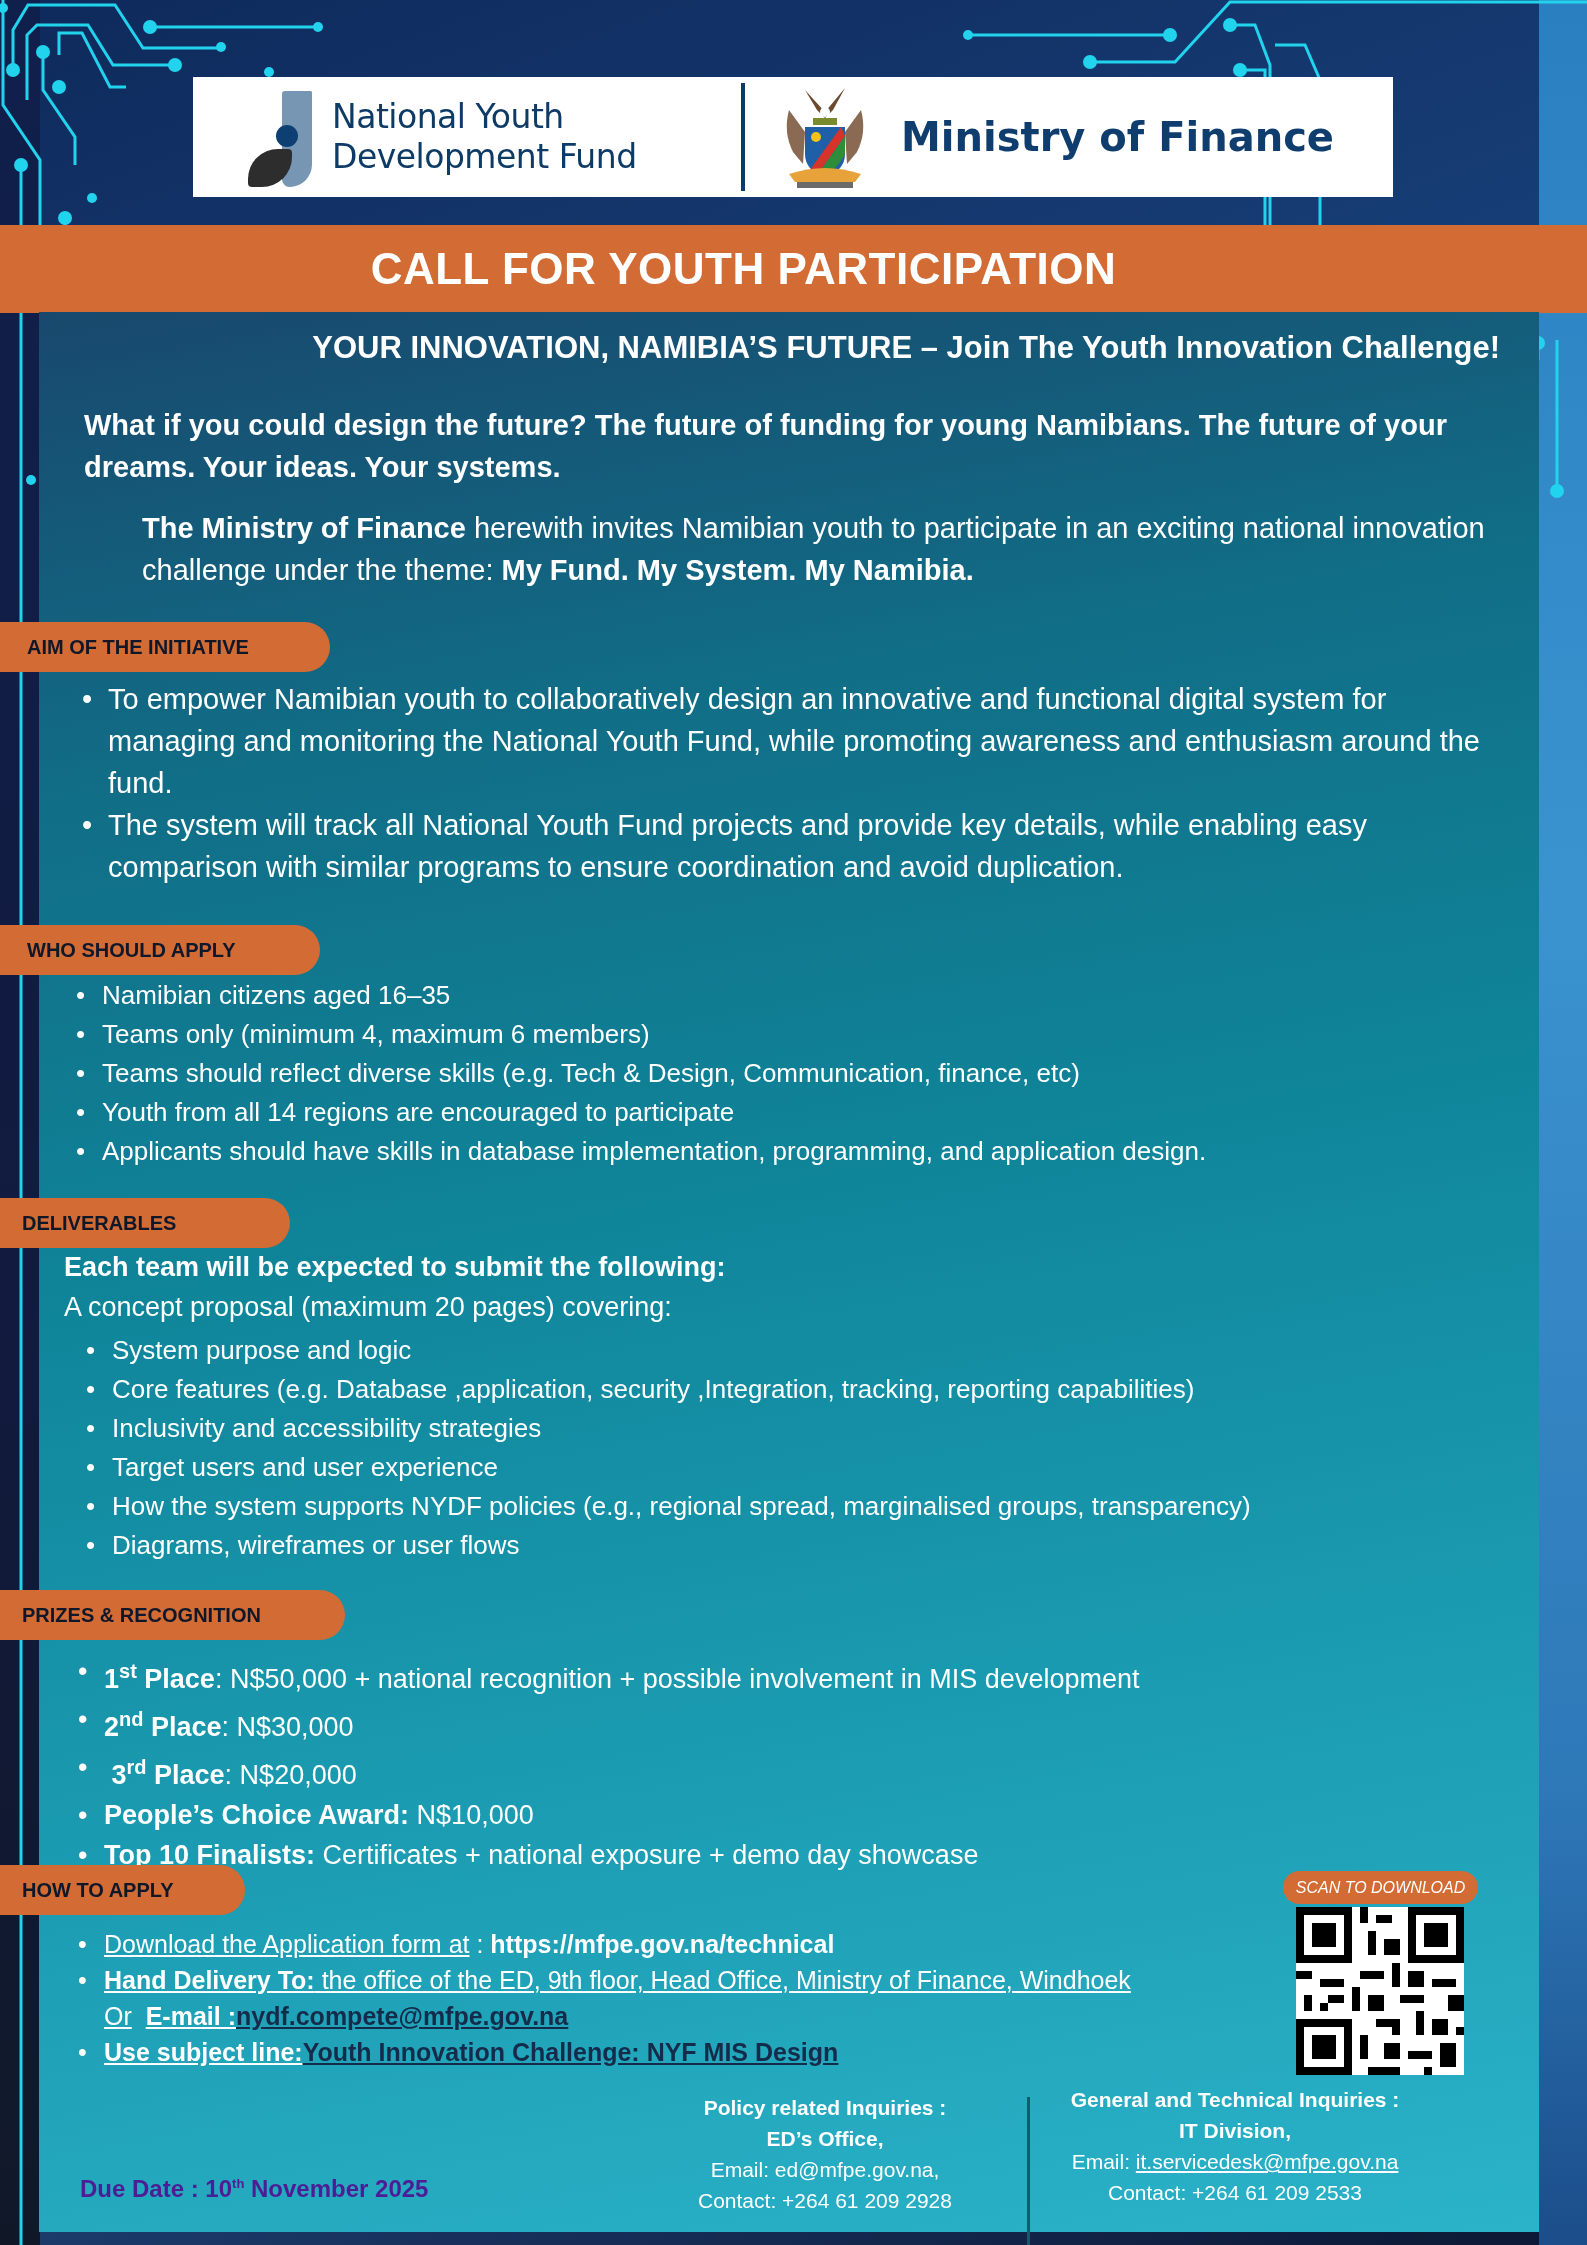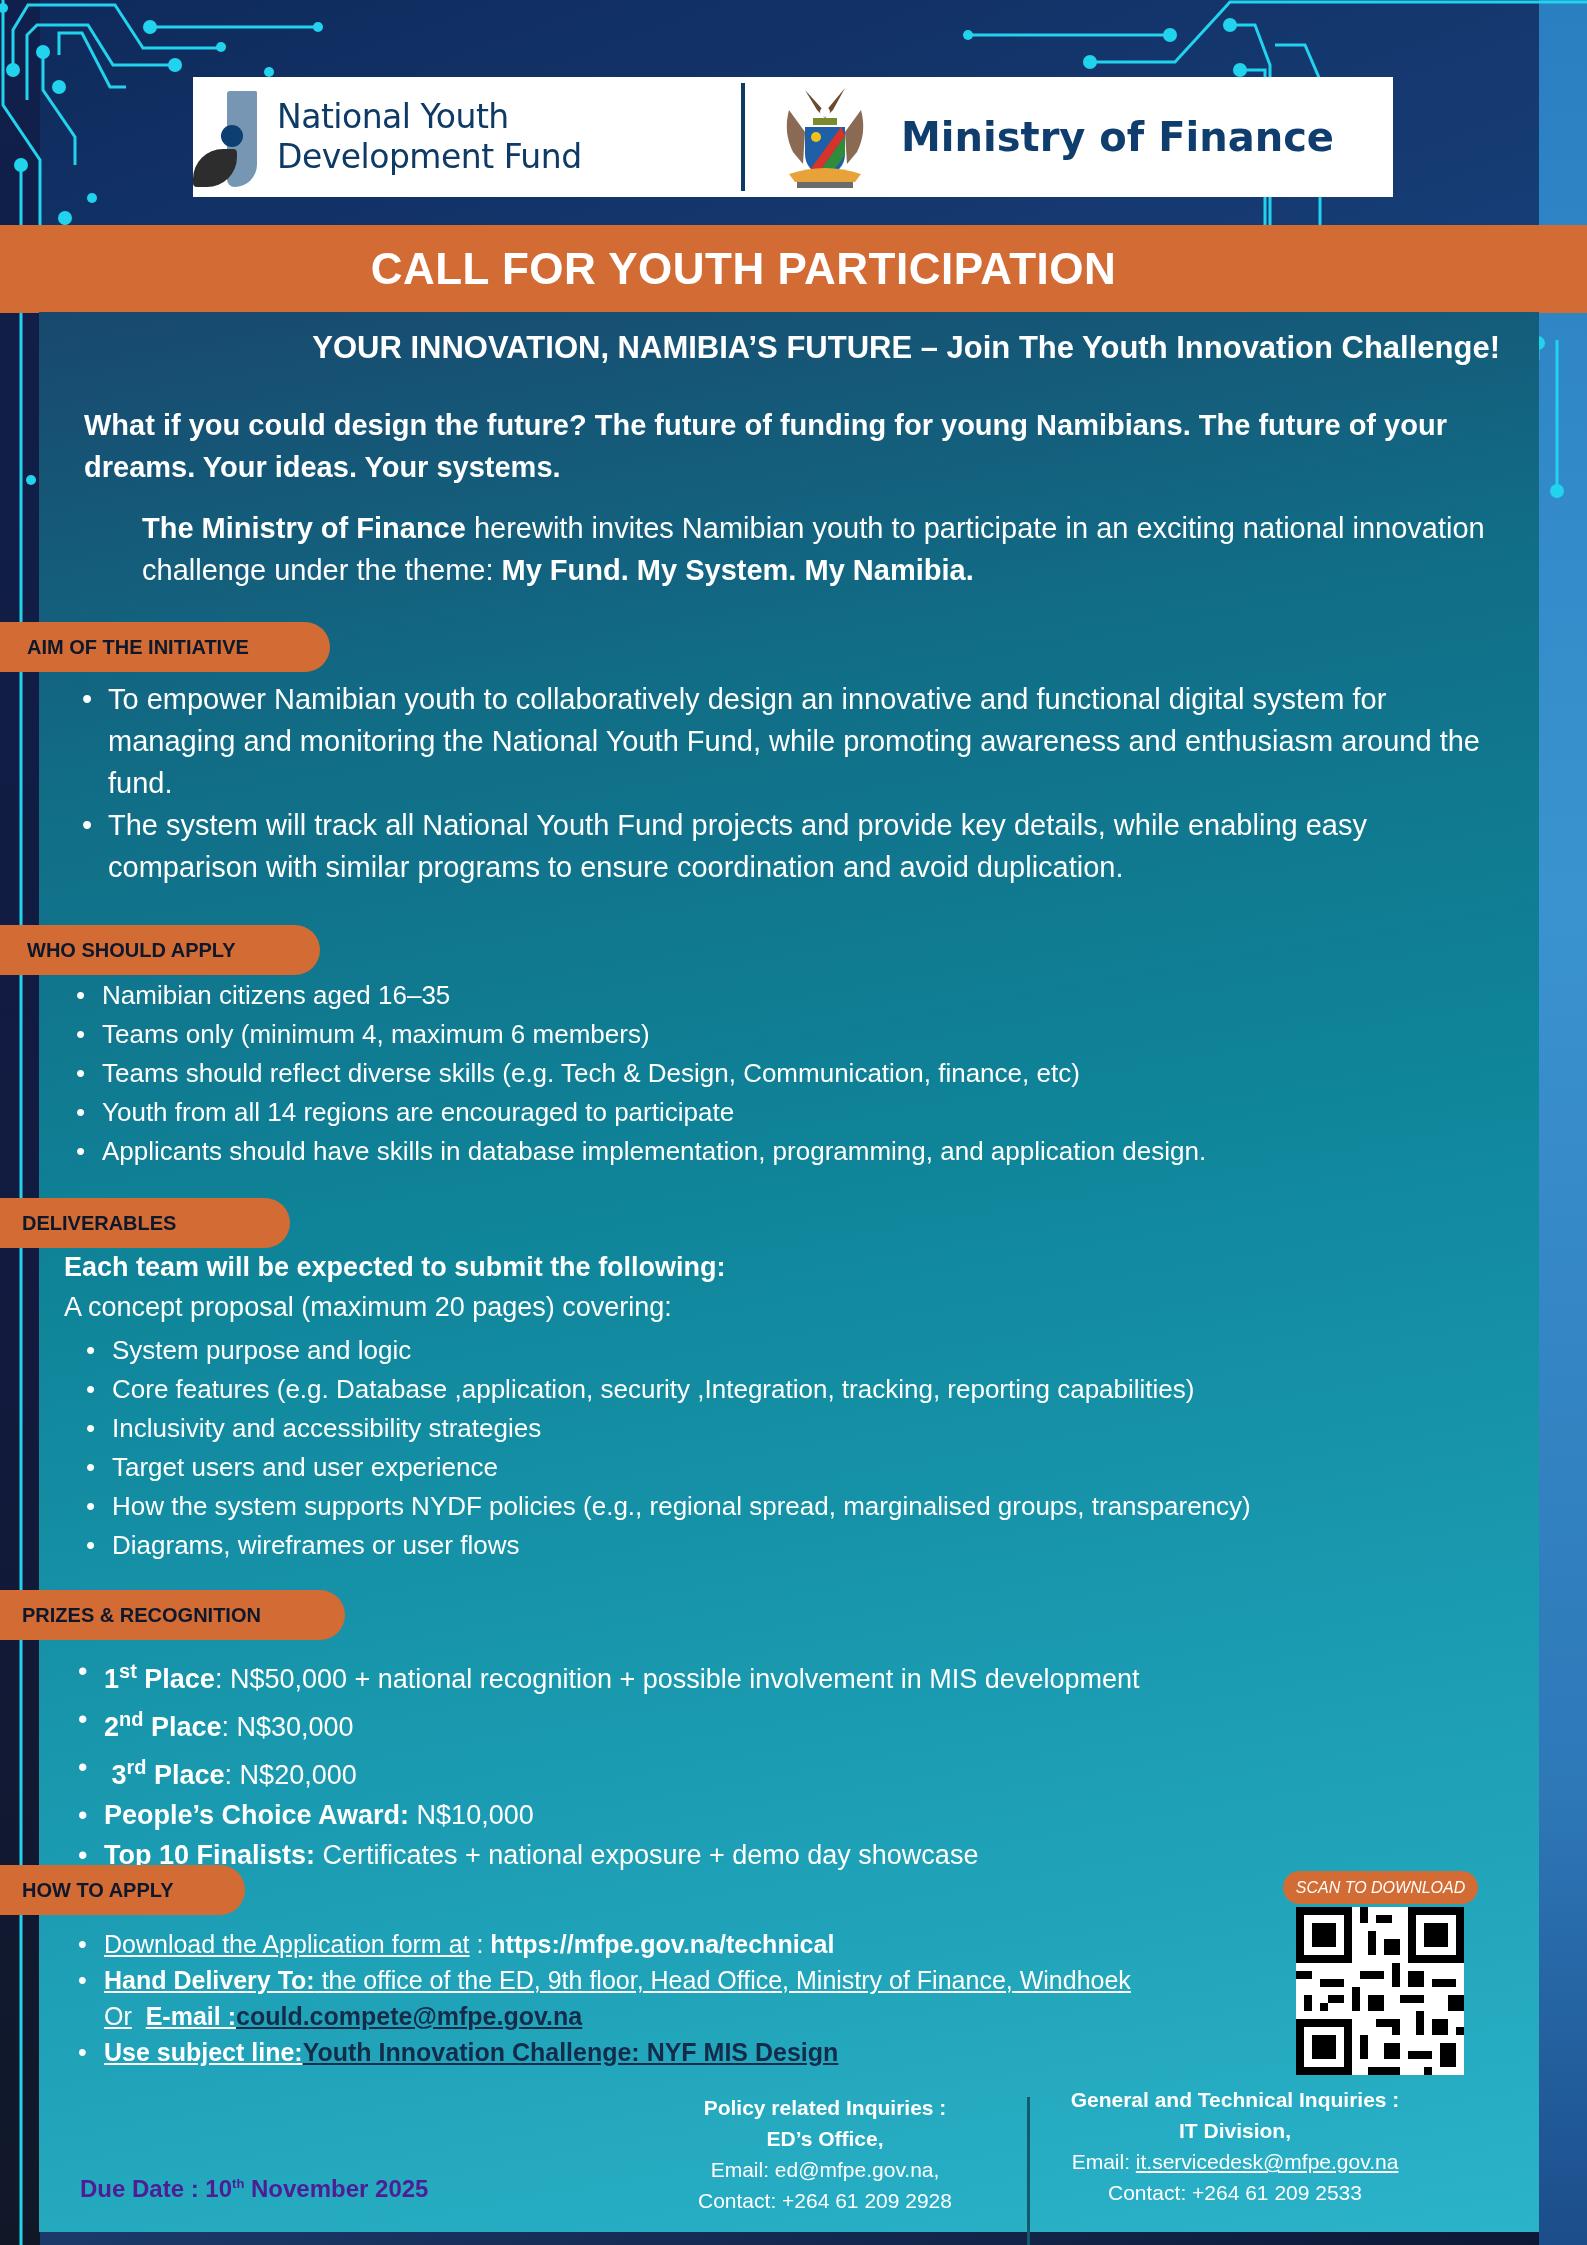--- a/index.html
+++ b/index.html
@@ -13,21 +13,21 @@
   .bg-left { position: absolute; left: 0; top: 0; width: 40px; height: 2245px;
     background: linear-gradient(180deg, #10204c 0%, #121a3e 60%, #101828 100%); }
   .bg-right { position: absolute; right: 0; top: 0; width: 48px; height: 2245px;
     background: linear-gradient(180deg, #2a7fc0 0%, #3a93cf 40%, #2e78b8 80%, #1b4d8a 100%); }
   .circuit { position: absolute; left: 0; top: 0; width: 1587px; height: 2245px; pointer-events: none; }
 
   .panel { position: absolute; left: 39px; top: 312px; width: 1500px; height: 1920px;
     background: linear-gradient(170deg, #18486d 0%, #116d86 22%, #0f8499 45%, #1a9ab0 70%, #2bb3c9 100%); }
 
   .logo-box { position: absolute; left: 193px; top: 77px; width: 1200px; height: 120px; background: #fff; display: flex; align-items: center; }
-  .nydf { display: flex; align-items: center; width: 540px; }
+  .nydf { display: flex; align-items: center; width: 540px; padding-left: 55px; }
   .nydf-mark { position: relative; width: 66px; height: 96px; margin-right: 18px; }
   .nydf-mark .dot { position: absolute; left: 28px; top: 36px; width: 22px; height: 22px; border-radius: 50%; background: #0e3f72; }
   .nydf-mark .leaf { position: absolute; left: 0; top: 60px; width: 44px; height: 38px; background: #2d2d2d; border-radius: 30px 4px 30px 4px; }
   .nydf-mark .j { position: absolute; left: 34px; top: 2px; width: 30px; height: 96px; background: #7796b3; border-radius: 4px 2px 30px 10px; }
   .nydf-text { color: #0e3a66; font-family: "DejaVu Sans", sans-serif; font-size: 33px; line-height: 40px; letter-spacing: -0.5px; }
   .logo-divider { width: 4px; height: 108px; background: #0e3a66; margin: 0 30px 0 8px; }
   .mof { display: flex; align-items: center; }
   .crest { width: 100px; height: 110px; position: relative; margin-right: 26px; }
   .mof-text { color: #0f3d6e; font-family: "DejaVu Sans", sans-serif; font-size: 40px; font-weight: 600; }
 
@@ -201,21 +201,21 @@
   <li><b>Top 10 Finalists:</b><span> Certificates + national exposure + demo day showcase</span></li>
 </ul>
 
 <div class="tab" style="top:1865px;width:245px;padding-left:22px;">HOW TO APPLY</div>
 <ul class="list apply">
   <li>
     <u>Download the Application form at</u><span> : </span><b>https://mfpe.gov.na/technical</b>
   </li>
   <li>
     <b class="ul">Hand Delivery To:</b><u> the office of the ED,  9th floor, Head Office, Ministry of Finance, Windhoek </u><br>
-    <u>Or</u>&nbsp;&nbsp;<b class="ul">E-mail :</b><span class="dark">could.compete@mfpe.gov.na</span>
+    <u>Or</u>&nbsp;&nbsp;<b class="ul">E-mail :</b><span class="dark">nydf.compete@mfpe.gov.na</span>
   </li>
   <li>
     <b class="ul">Use subject line:</b><span class="dark">Youth Innovation Challenge: NYF MIS Design </span>
   </li>
 </ul>
 
 <div class="scan-badge">SCAN TO DOWNLOAD</div>
 <svg class="qr" viewBox="0 0 21 21" shape-rendering="crispEdges">
   <rect width="21" height="21" fill="#fff"></rect>
   <g fill="#000">

